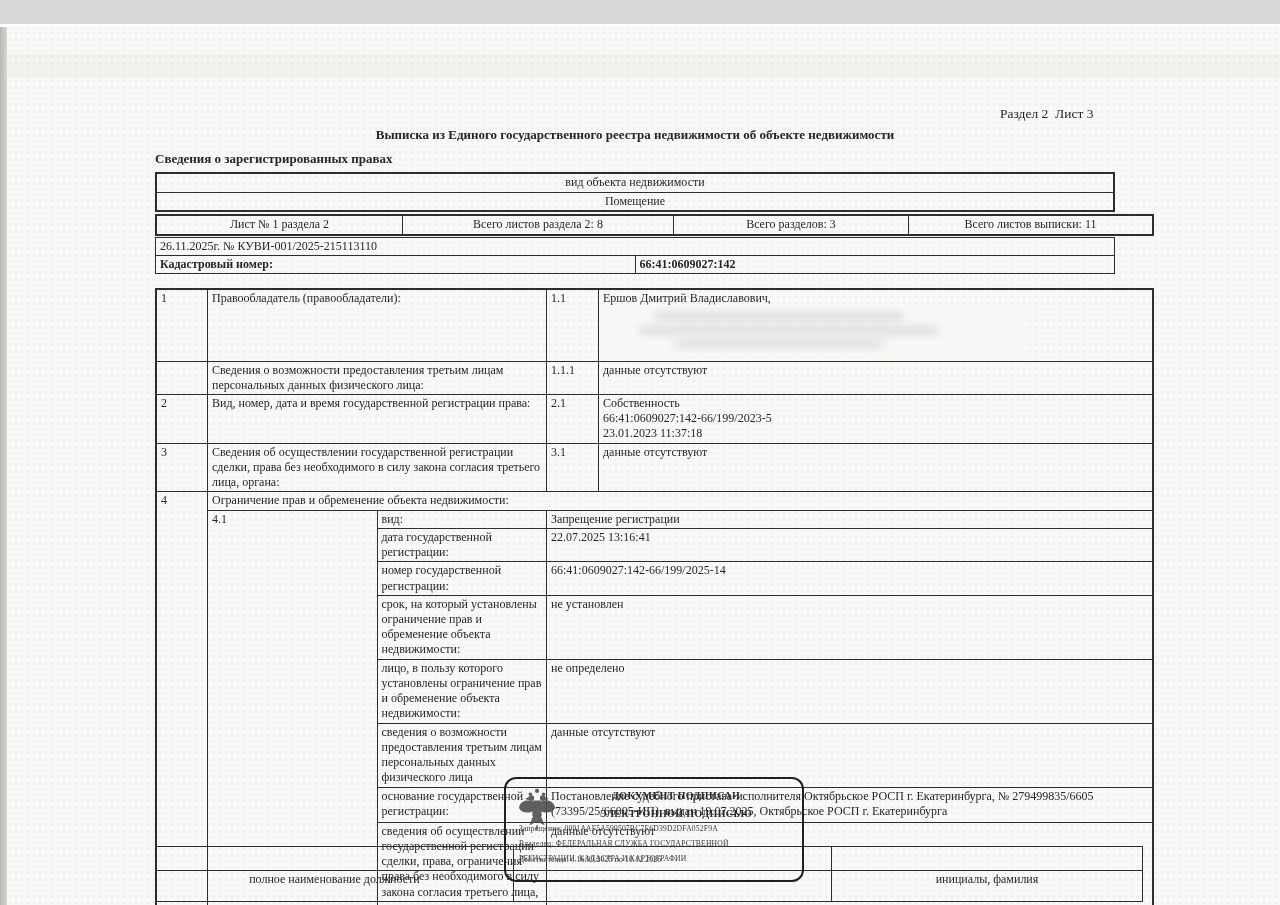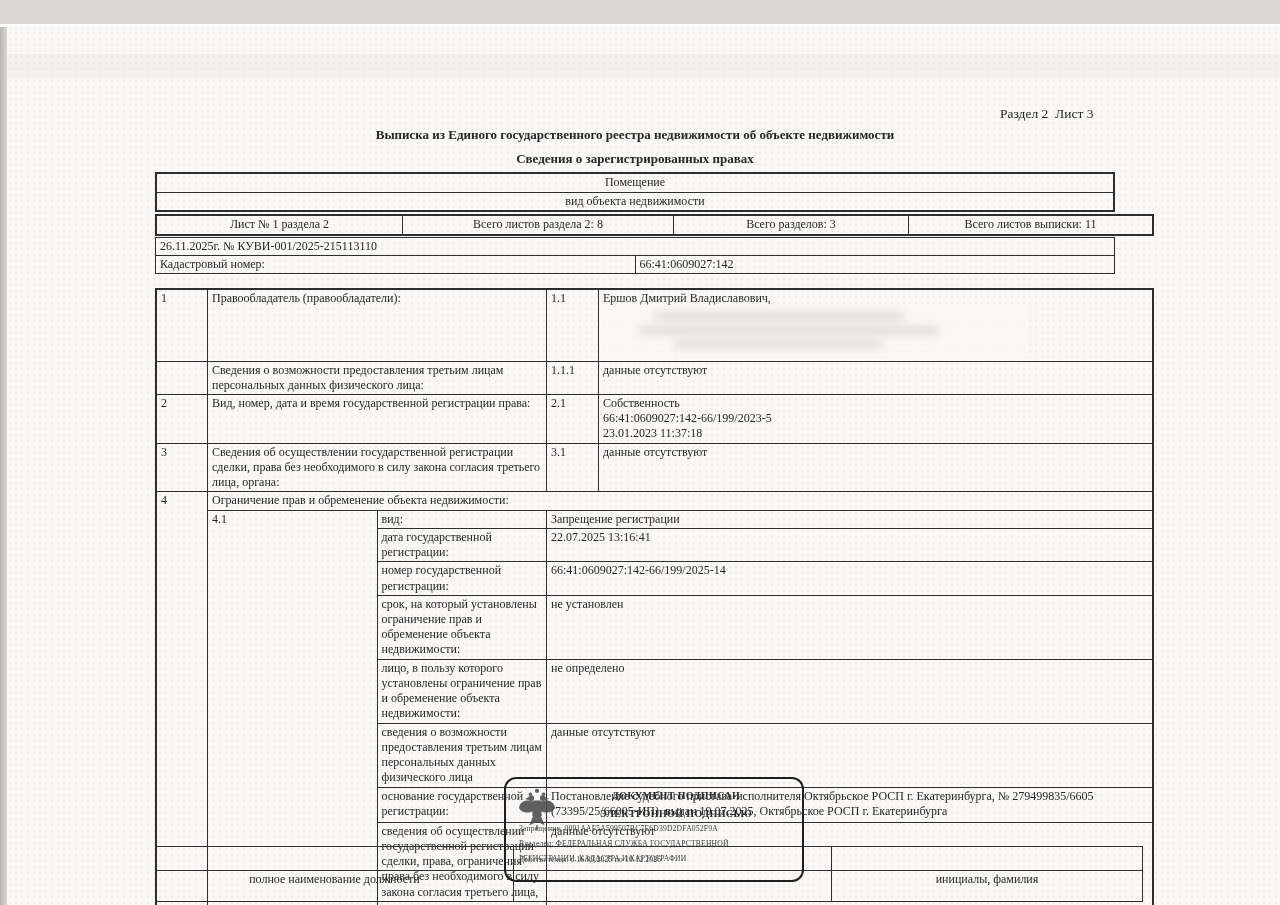--- a/index.html
+++ b/index.html
@@ -11,21 +11,21 @@
   .top-band{position:absolute;left:0;top:0;width:1280px;height:24px;background:#d8d7d5;}
   .paper-edge-top{position:absolute;left:0;top:24px;width:1280px;height:3px;background:#ffffff;}
   .left-strip{position:absolute;left:0;top:24px;width:7px;height:881px;
         background:linear-gradient(90deg,#b9b7b4,#d8d6d3);}
   .scan-band{position:absolute;left:7px;width:1273px;background:rgba(233,232,229,0.45);}
 
   .section-label{position:absolute;left:1000px;top:106px;width:140px;font-size:13.5px;
         white-space:pre;text-align:left;}
   .doc-title{position:absolute;left:155px;top:127px;width:960px;text-align:center;
         font-size:13px;font-weight:bold;}
-  .doc-subtitle{position:absolute;left:155px;top:151px;width:960px;text-align:center;
+  .doc-subtitle{position:absolute;left:155px;top:151px;width:960px;text-align:left;
         font-size:13px;font-weight:bold;}
 
   table.sheet{position:absolute;border-collapse:collapse;table-layout:fixed;}
   table.sheet td{border:1px solid #2d2d2d;font-size:12px;line-height:1.27;
         padding:1px 4px;vertical-align:top;overflow:hidden;}
   table.outer2 {border:2px solid #2d2d2d;}
   table.outer15{border:1.5px solid #2d2d2d;}
   td.c{text-align:center;vertical-align:middle;}
 
   
@@ -57,45 +57,45 @@
   <div class="scan-band" style="top:54px;height:24px;"></div>
   <div class="texture"></div>
 
   <div class="section-label">Раздел 2  Лист 3</div>
   <div class="doc-title">Выписка из Единого государственного реестра недвижимости об объекте недвижимости</div>
   <div class="doc-subtitle">Сведения о зарегистрированных правах</div>
 
   <table class="sheet outer2" style="left:155px;top:172px;width:960px;">
     <tbody>
         <tr style="height:19px;">
+      <td class="c">вид объекта недвижимости</td>
+    </tr>
+    <tr style="height:19px;">
       <td class="c" style="font-weight:normal;">Помещение</td>
-    </tr>
-    <tr style="height:19px;">
-      <td class="c">вид объекта недвижимости</td>
     </tr>
   </tbody>
     </table>
 
   <table class="sheet outer2" style="left:155px;top:214px;width:960px;">
     <tbody>
         <tr style="height:20px;">
       <td class="c" style="width:237px;">Лист № 1 раздела 2</td>
       <td class="c" style="width:262px;">Всего листов раздела 2: 8</td>
       <td class="c" style="width:226px;">Всего разделов: 3</td>
       <td class="c" style="width:235px;">Всего листов выписки: 11</td>
     </tr>
   </tbody>
     </table>
 
   <table class="sheet outer15" style="left:155px;top:237px;width:960px;">
     <tbody>
         <tr style="height:17px;margin-left:32px;">
       <td colspan="2">26.11.2025г. № КУВИ-001/2025-215113110</td>
     </tr>
-    <tr style="height:18px;">
+    <tr style="height:18px;font-weight:bold;">
       <td style="width:375px;">Кадастровый номер:</td>
       <td style="width:585px;">66:41:0609027:142</td>
     </tr>
   </tbody>
     </table>
 
   <table class="sheet outer2" style="left:155px;top:288px;width:960px;">
 
     <tbody>
         <tr style="height:72px;">

